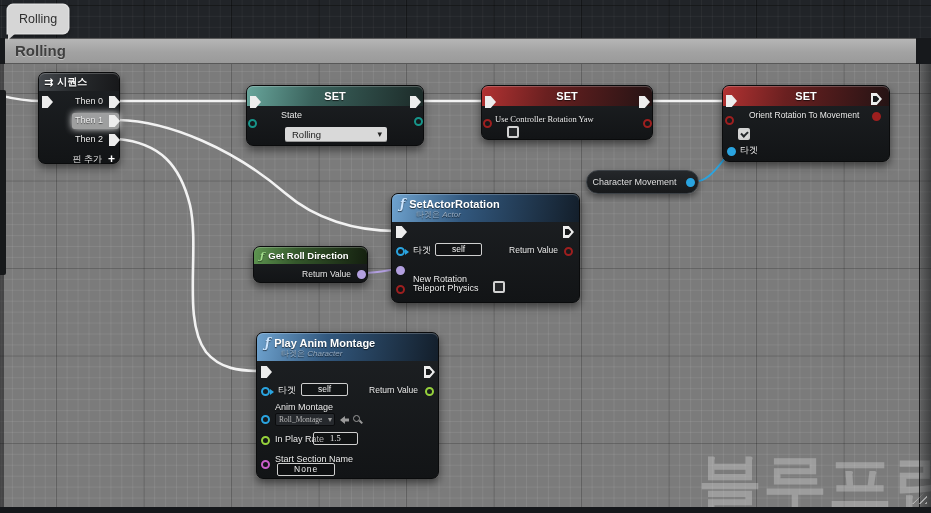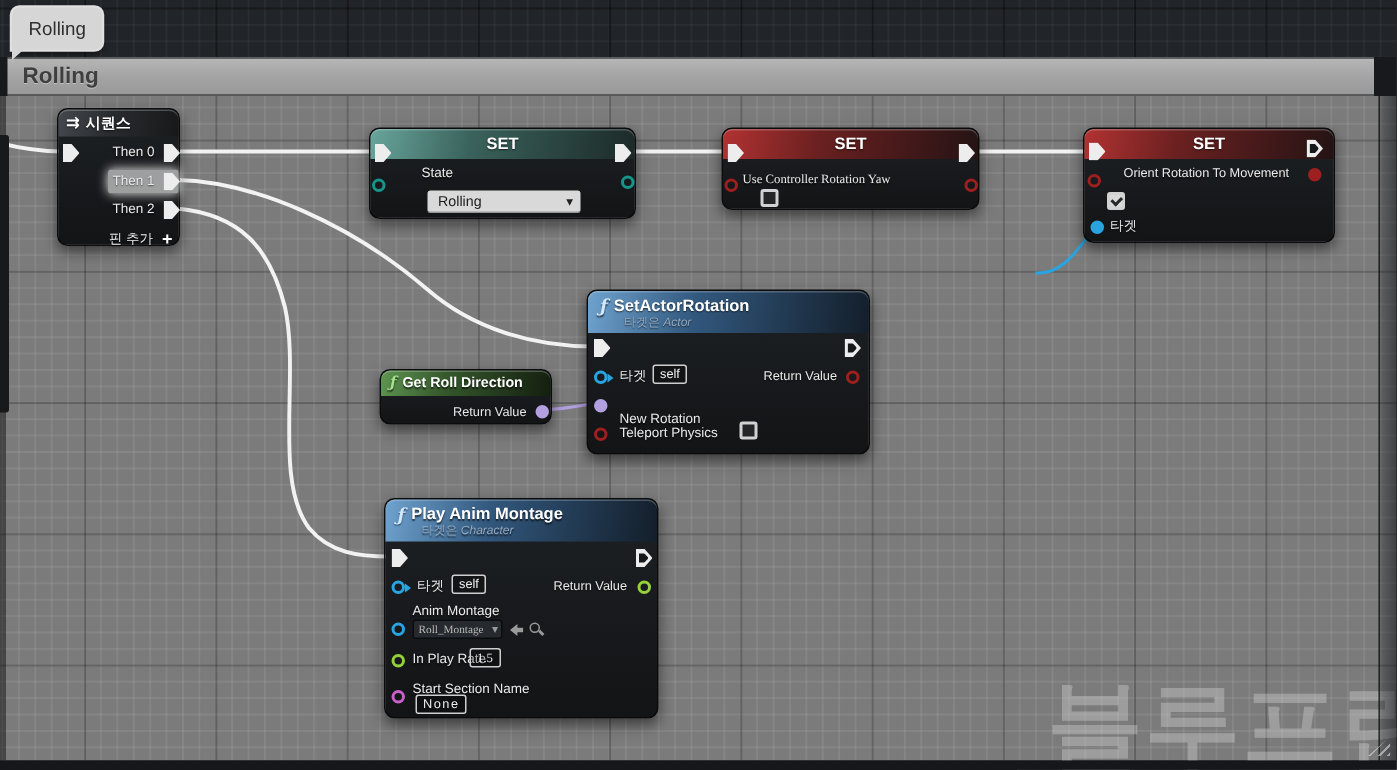--- a/index.html
+++ b/index.html
@@ -84,21 +84,21 @@
   .cpin.filled{background:currentColor;}
   .cpin.arrow::after{content:"";position:absolute;left:7px;top:-0.5px;
     border-left:4px solid currentColor;border-top:3px solid transparent;border-bottom:3px solid transparent;}
   .p-bool{color:#9e1f1f;}.p-obj{color:#2aa4e0;}.p-rot{color:#b3a0e0;}
   .p-float{color:#96d13c;}.p-name{color:#c95fc9;}.p-enum{color:#17958a;}
 
   .plab{position:absolute;font-size:9px;color:#eaeaea;white-space:nowrap;
     text-shadow:0 1px 1px rgba(0,0,0,.55);line-height:11px;}
   .plab.sm{font-size:8.5px;}
   .vbox{position:absolute;border:1px solid #cfcfcf;border-radius:2px;color:#eee;font-size:8.5px;
-    padding:1px 4px;background:rgba(0,0,0,.25);line-height:9px;white-space:nowrap;}
+    padding:1px 16px;background:rgba(0,0,0,.25);line-height:9px;white-space:nowrap;}
   .cb{position:absolute;width:12px;height:12px;border:2px solid #d2d2d2;border-radius:2px;
     background:rgba(255,255,255,.07);}
   .cb.checked{background:#d9d9d9;}
   .cb.checked::after{content:"";position:absolute;left:1px;top:1px;width:5px;height:3px;
     border-left:2px solid #26292c;border-bottom:2px solid #26292c;transform:rotate(-45deg);}
   .dd-light{position:absolute;background:#d9d9d9;border-radius:2px;color:#1c1c1c;font-size:9.5px;
     line-height:15px;padding:0 18px 0 7px;box-shadow:inset 0 -1px 0 rgba(0,0,0,.3);}
   .dd-light .caret{position:absolute;right:5px;top:0;color:#222;font-size:9px;}
   .dd-dark{position:absolute;background:#26292d;border:1px solid #0b0c0e;border-radius:2px;
     color:#b9b9b9;font-size:7.5px;line-height:11px;padding:0 11px 0 3px;white-space:nowrap;font-family:Liberation Serif, serif;}
@@ -225,20 +225,24 @@
         <b></b>
       </span>
     <span class="cpin p-bool" style="left:2px;top:30px;"></span>
     <span class="cpin p-bool filled" style="left:149px;top:26px;"></span>
     <span class="plab sm" style="left:14px;top:24px;margin-left:12px;">Orient Rotation To Movement</span>
     <span class="cb checked" style="left:15px;top:42px;"></span>
     <span class="cpin p-obj filled" style="left:4px;top:61px;"></span>
     <span class="plab" style="left:17px;top:59px;">타겟</span>
   </div>
 
+  <div class="pill" style="left:586px;top:170px;width:113px;height:24px;">
+    <span class="t">Character Movement</span>
+    <span class="cpin p-obj filled" style="left:99px;top:7px;"></span>
+  </div>
 
   <div class="node" style="left:391px;top:193px;width:189px;height:110px;">
     <div class="nh h-blue two">
       <span class="l1">
         <span class="fnicon">ƒ</span>
         <span>SetActorRotation</span>
       </span>
       <span class="sub"><span>타겟은</span> <i>Actor</i></span>
     </div>
     <span class="epin" style="left:4px;top:32px;">

